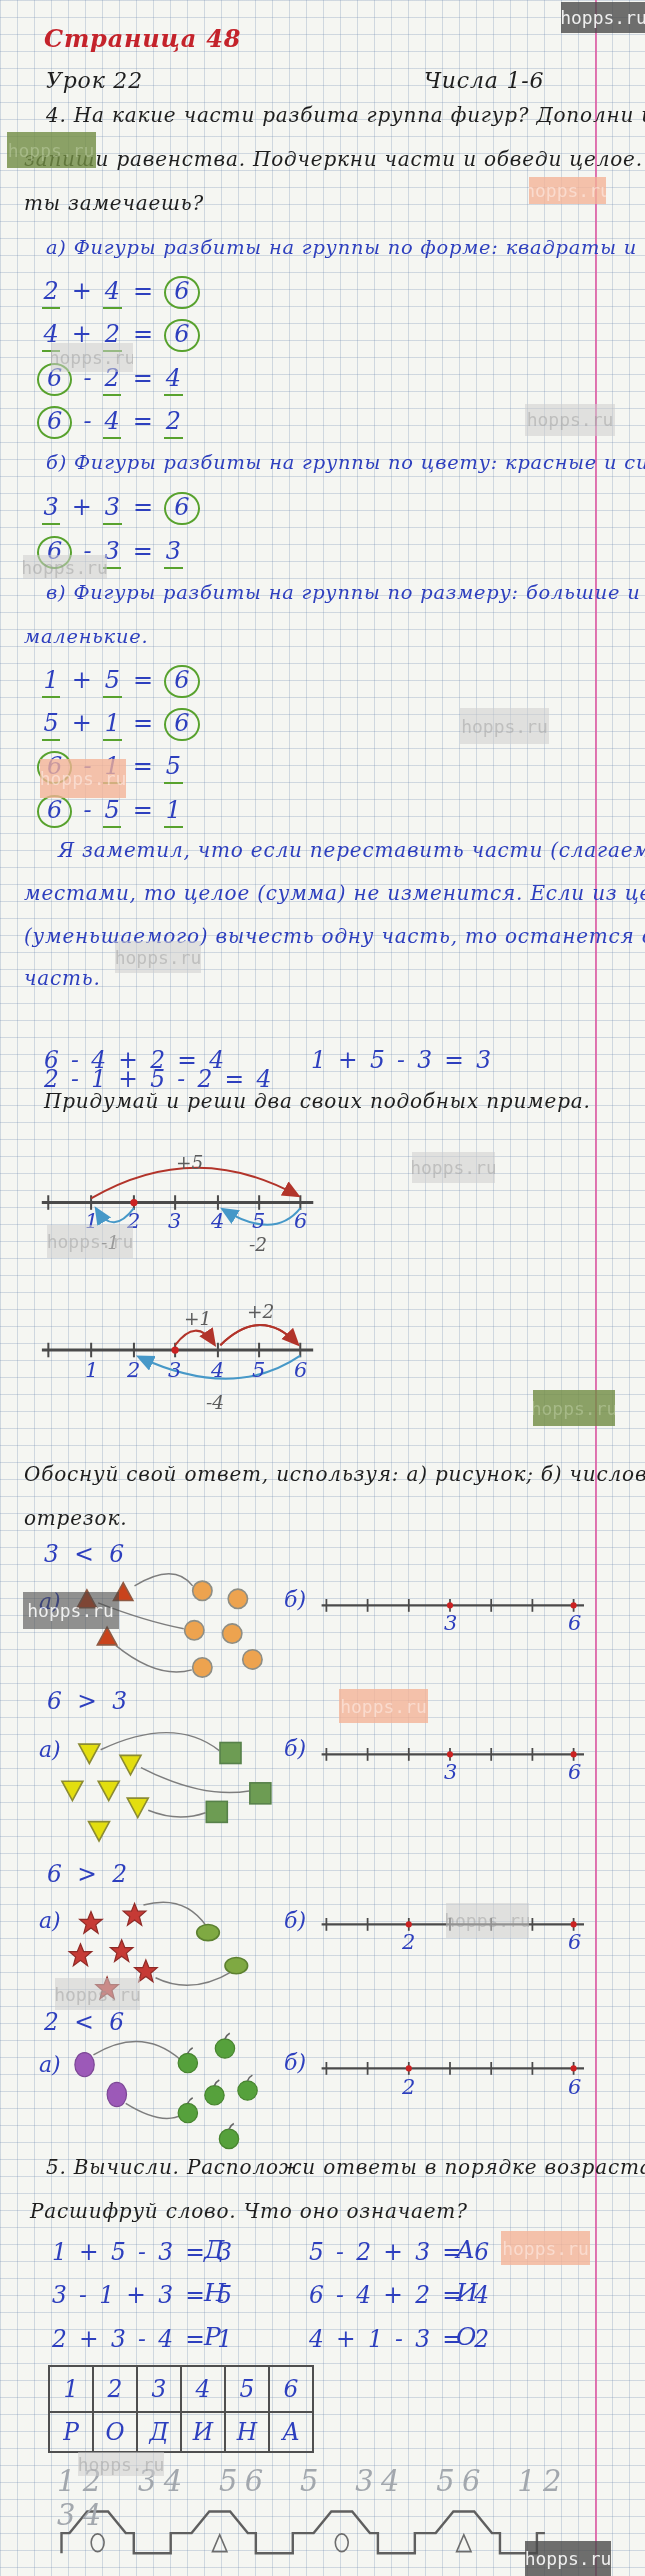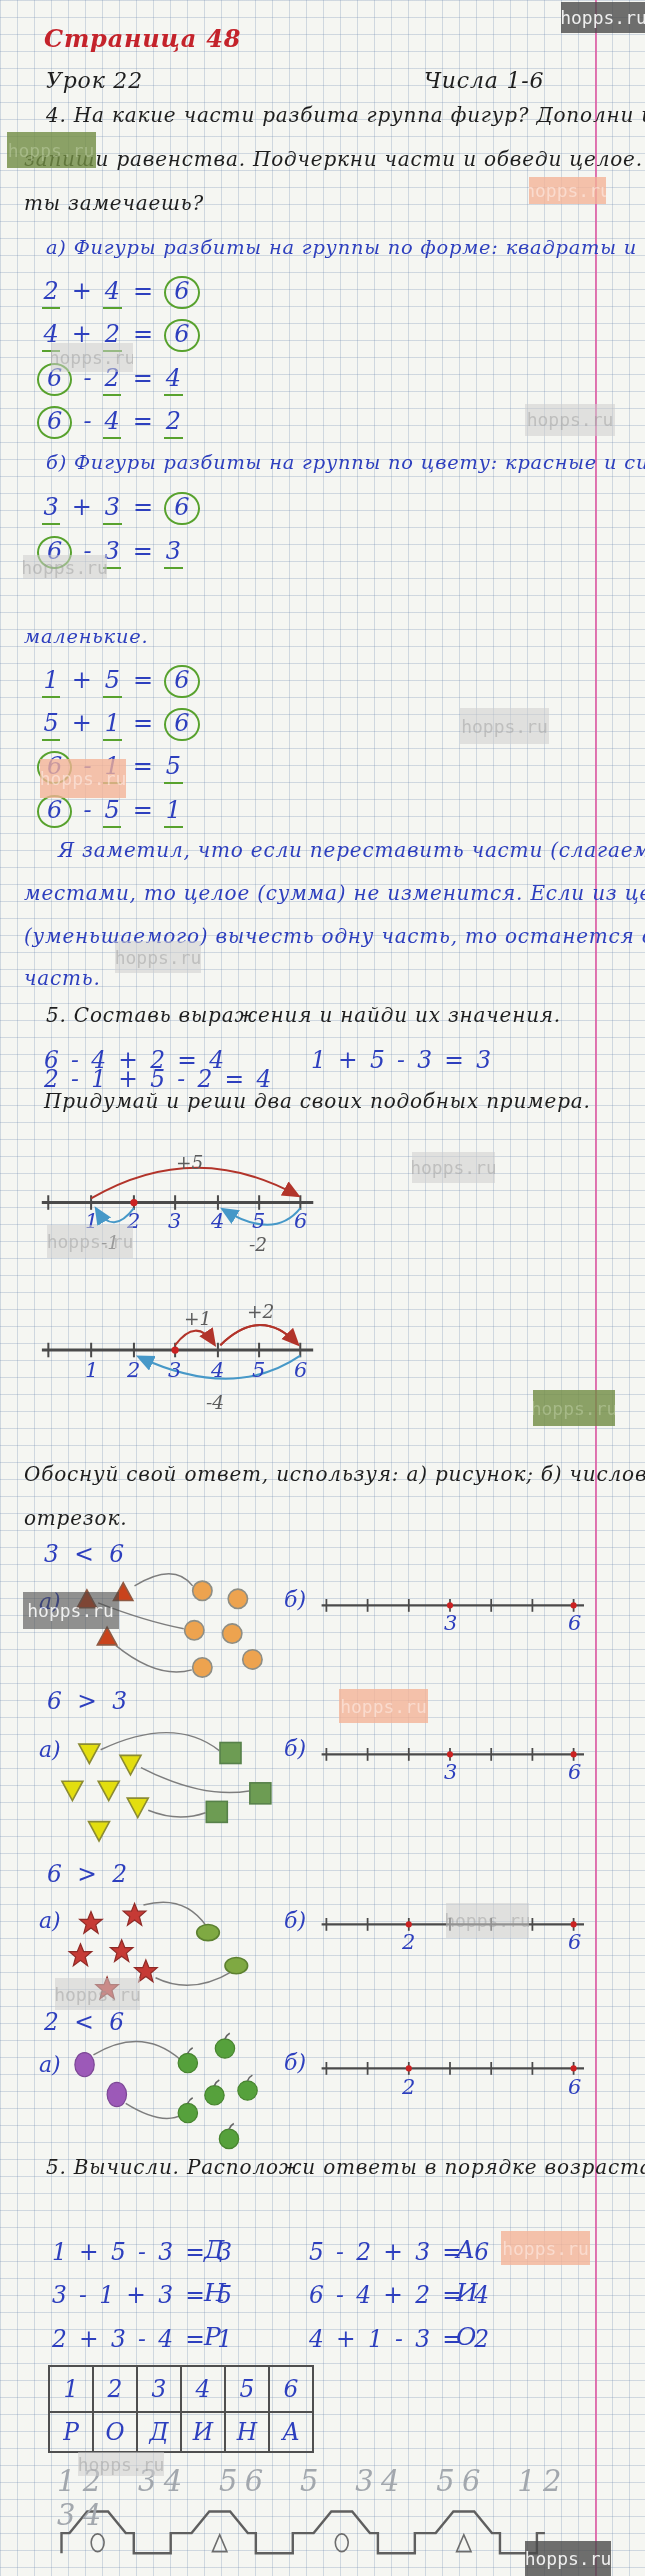--- a/index.html
+++ b/index.html
@@ -99,20 +99,21 @@
       <span class="circ">6</span>
   </div>
   <div class="eq abs" style="left:37px;top:538px">
     <span class="circ">6</span>
       <span>-</span>
       <span class="u">3</span>
       <span>=</span>
       <span class="u">3</span>
   </div>
 
+  <div class="abs hw blue small-blue" style="left:46px;top:581px">в) Фигуры разбиты на группы по размеру: большие и</div>
   <div class="abs hw blue small-blue" style="left:24px;top:625px">маленькие.</div>
 
   <div class="eq abs" style="left:42px;top:667px">
     <span class="u">1</span>
       <span>+</span>
       <span class="u">5</span>
       <span>=</span>
       <span class="circ">6</span>
   </div>
   <div class="eq abs" style="left:42px;top:710px">
@@ -135,21 +136,20 @@
       <span class="u">5</span>
       <span>=</span>
       <span class="u">1</span>
   </div>
 
   <div class="abs hw blue" style="left:58px;top:838px;font-size:20px">Я заметил, что если переставить части (слагаемые)</div>
   <div class="abs hw blue" style="left:24px;top:881px;font-size:20px">местами, то целое (сумма) не изменится. Если из целого</div>
   <div class="abs hw blue" style="left:24px;top:924px;font-size:20px">(уменьшаемого) вычесть одну часть, то останется другая его</div>
   <div class="abs hw blue" style="left:24px;top:966px;font-size:20px">часть.</div>
 
-  <div class="abs hw black" style="left:46px;top:1003px">5. Составь выражения и найди их значения.</div>
   <div class="abs expr" style="left:44px;top:1046px">6 - 4 + 2 = 4</div>
   <div class="abs expr" style="left:311px;top:1046px">1 + 5 - 3 = 3</div>
   <div class="abs hw black" style="left:44px;top:1089px">Придумай и реши два своих подобных примера.</div>
   <div class="abs expr" style="left:44px;top:1065px">2 - 1 + 5 - 2 = 4</div>
 
   <svg style="left:32px;top:1150px" width="283" height="101" viewBox="0 0 350 125">
     <defs>
       <marker id="arR" markerWidth="12" markerHeight="10" refX="7" refY="4" orient="auto">
           <path d="M0,0 L9,4 L0,8 Z" fill="#b2342a"></path>
         </marker>
@@ -350,20 +350,21 @@
         <line x1="265.5" y1="5" x2="265.5" y2="21"></line>
         <line x1="317" y1="5" x2="317" y2="21"></line>
     </g>
     <circle cx="111" cy="13" r="3.8" fill="#cc2222"></circle>
       <circle cx="317" cy="13" r="3.8" fill="#cc2222"></circle>
   </svg>
   <div class="abs nl-num" style="left:399px;top:2075px">2</div>
   <div class="abs nl-num" style="left:565px;top:2075px">6</div>
 
   <div class="abs hw black" style="left:46px;top:2155px">5. Вычисли. Расположи ответы в порядке возрастания.</div>
+  <div class="abs hw black" style="left:30px;top:2199px">Расшифруй слово. Что оно означает?</div>
 
   <div class="abs expr" style="left:52px;top:2238px">1 + 5 - 3 = 3</div>
   <div class="abs letter" style="left:204px;top:2235px">Д</div>
   <div class="abs expr" style="left:309px;top:2238px">5 - 2 + 3 = 6</div>
   <div class="abs letter" style="left:456px;top:2235px">А</div>
 
   <div class="abs expr" style="left:52px;top:2281px">3 - 1 + 3 = 5</div>
   <div class="abs letter" style="left:204px;top:2278px">Н</div>
   <div class="abs expr" style="left:309px;top:2281px">6 - 4 + 2 = 4</div>
   <div class="abs letter" style="left:456px;top:2278px">И</div>

